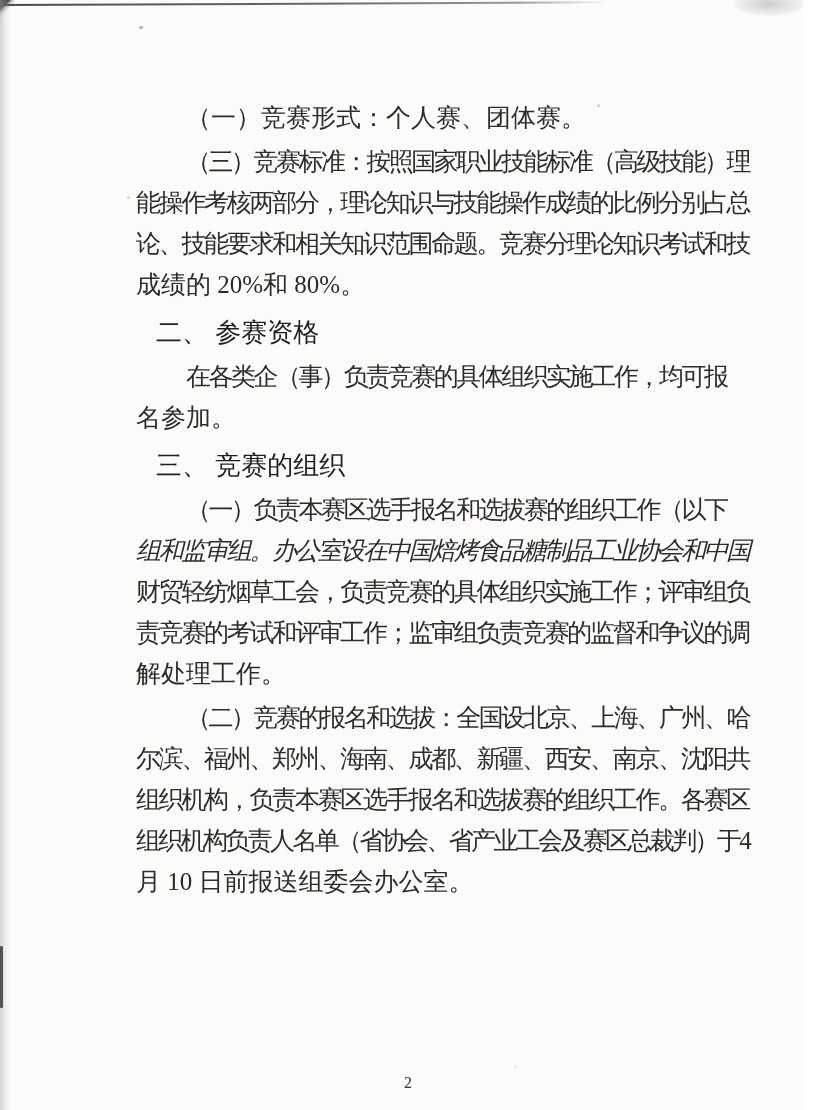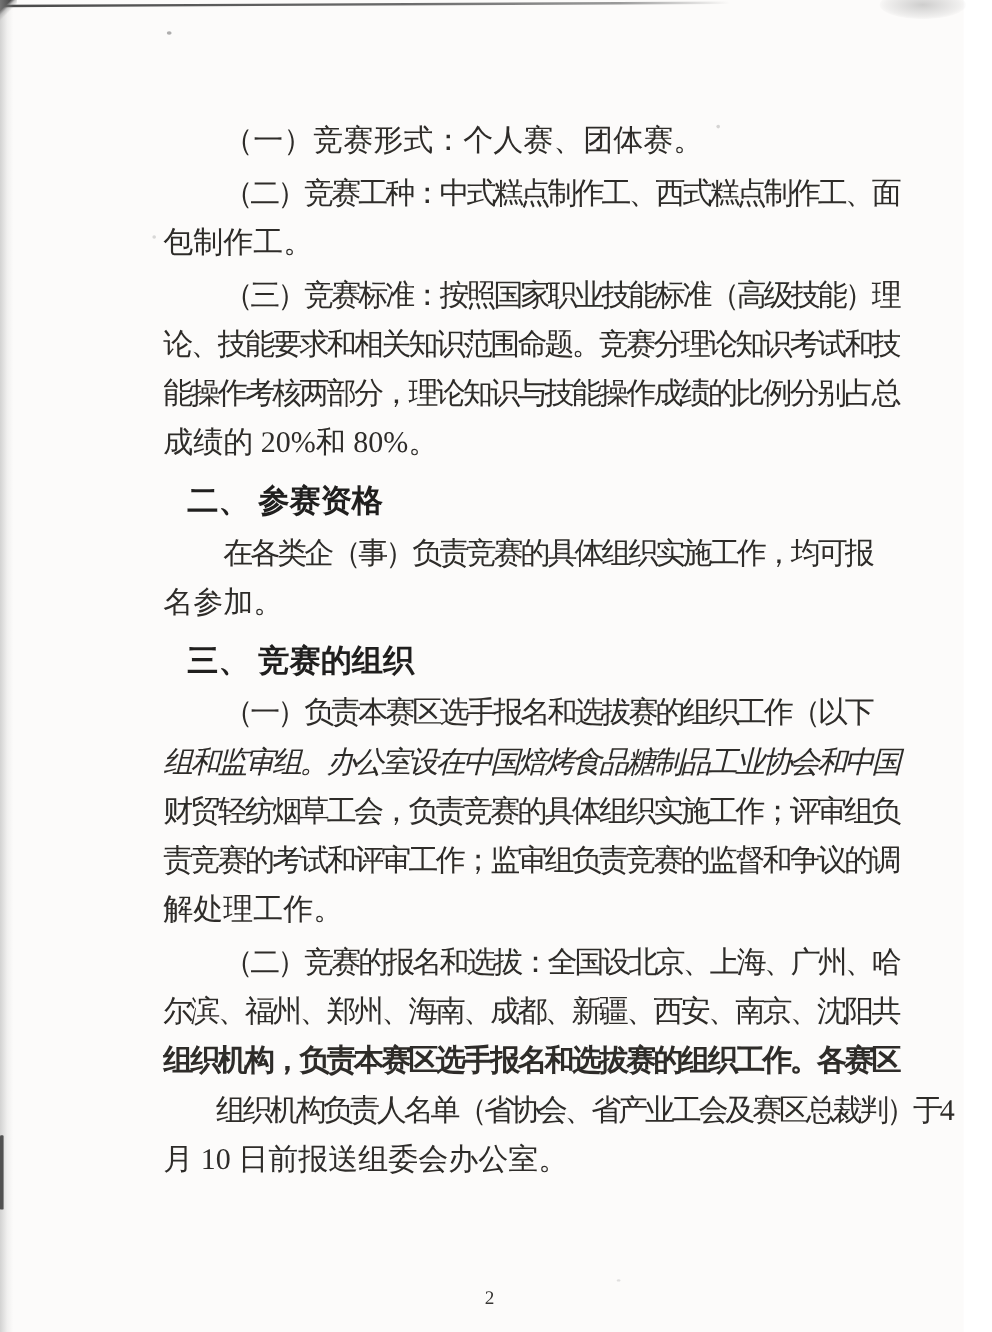--- a/index.html
+++ b/index.html
@@ -47,21 +47,21 @@
     position:absolute;left:136px;top:97px;width:613px;
     font-size:25px;color:#2e2c29;
   }
   .para + .para{margin-top:3px;}
   .line{height:41px;line-height:41px;white-space:nowrap;overflow:visible;}
   .line span{display:inline-block;}
   .line.indent{padding-left:50px;}
   .para.heading{margin-top:7px;margin-bottom:2px;}
   .para.heading .line{
     font-family:"Liberation Sans",sans-serif;
-    font-weight:bold;font-size:26px;color:#201f1e;
+    font-weight:normal;font-size:26px;color:#201f1e;
     padding-left:20px;
   }
   .page-num{
     position:absolute;left:404px;top:1074px;
     font-size:16px;color:#38薄3634;color:#383634;
   }
 </style>
 </head>
 <body>
 
@@ -75,27 +75,23 @@
   <div class="speck s1"></div>
   <div class="speck s2"></div>
   <div class="speck s3"></div>
   <div class="speck s4"></div>
 
   <div class="doc">
       <div class="para body">
         <div class="line indent"><span>（一）竞赛形式：个人赛、团体赛。</span></div>
       </div>
       <div class="para body">
-        <div class="line indent fill"><span style="letter-spacing: -2.48px;">（二）竞赛工种：中式糕点制作工、西式糕点制作工、面</span></div>
-        <div class="line"><span>包制作工。</span></div>
-      </div>
-      <div class="para body">
         <div class="line indent fill"><span style="letter-spacing: -2.48px;">（三）竞赛标准：按照国家职业技能标准（高级技能）理</span></div>
+        <div class="line fill"><span style="letter-spacing: -2.2963px;">能操作考核两部分，理论知识与技能操作成绩的比例分别占总</span></div>
         <div class="line fill"><span style="letter-spacing: -2.2963px;">论、技能要求和相关知识范围命题。竞赛分理论知识考试和技</span></div>
-        <div class="line fill"><span style="letter-spacing: -2.2963px;">能操作考核两部分，理论知识与技能操作成绩的比例分别占总</span></div>
         <div class="line"><span>成绩的 20%和 80%。</span></div>
       </div>
       <div class="para heading">
         <div class="line"><span>二、 参赛资格</span></div>
       </div>
       <div class="para body">
         <div class="line indent fill"><span style="letter-spacing: -2.48px;">在各类企（事）负责竞赛的具体组织实施工作，均可报</span></div>
         <div class="line"><span>名参加。</span></div>
       </div>
       <div class="para heading">
@@ -104,20 +100,20 @@
       <div class="para body">
         <div class="line indent fill"><span style="letter-spacing: -2.48px;">（一）负责本赛区选手报名和选拔赛的组织工作（以下</span></div>
         <div class="line fill"><span style="letter-spacing: -2.2963px; font-style: italic;">组和监审组。办公室设在中国焙烤食品糖制品工业协会和中国</span></div>
         <div class="line fill"><span style="letter-spacing: -2.2963px;">财贸轻纺烟草工会，负责竞赛的具体组织实施工作；评审组负</span></div>
         <div class="line fill"><span style="letter-spacing: -2.2963px;">责竞赛的考试和评审工作；监审组负责竞赛的监督和争议的调</span></div>
         <div class="line"><span>解处理工作。</span></div>
       </div>
       <div class="para body">
         <div class="line indent fill"><span style="letter-spacing: -2.48px;">（二）竞赛的报名和选拔：全国设北京、上海、广州、哈</span></div>
         <div class="line fill"><span style="letter-spacing: -2.2963px;">尔滨、福州、郑州、海南、成都、新疆、西安、南京、沈阳共</span></div>
-        <div class="line fill"><span style="letter-spacing: -2.2963px; font-weight: bold;">组织机构，负责本赛区选手报名和选拔赛的组织工作。各赛区</span></div>
-        <div class="line fill"><span style="letter-spacing: -2.66071px; margin-left: 44px;">组织机构负责人名单（省协会、省产业工会及赛区总裁判）于4</span></div>
+        <div class="line fill"><span style="letter-spacing: -2.2963px;">组织机构，负责本赛区选手报名和选拔赛的组织工作。各赛区</span></div>
+        <div class="line fill"><span style="letter-spacing: -2.66071px;">组织机构负责人名单（省协会、省产业工会及赛区总裁判）于4</span></div>
         <div class="line"><span>月 10 日前报送组委会办公室。</span></div>
       </div>
     </div>
 
   <div class="page-num">2</div>
 </div>
 
 </body></html>

